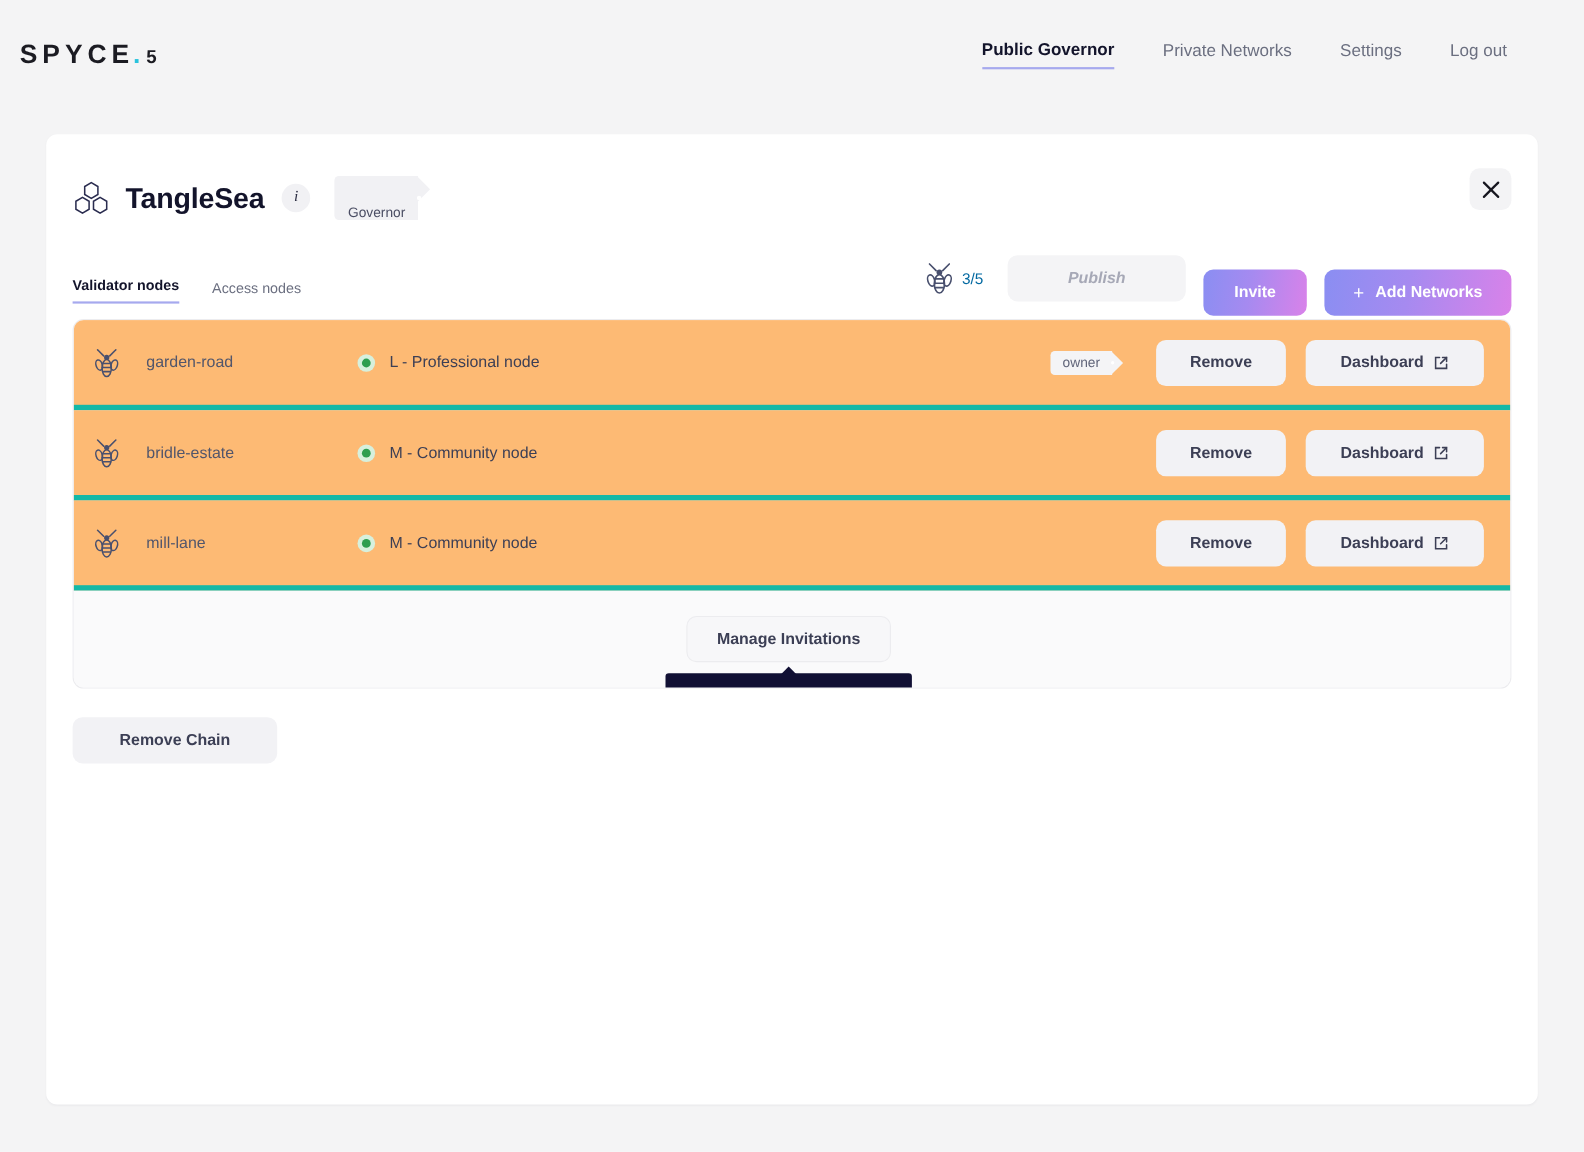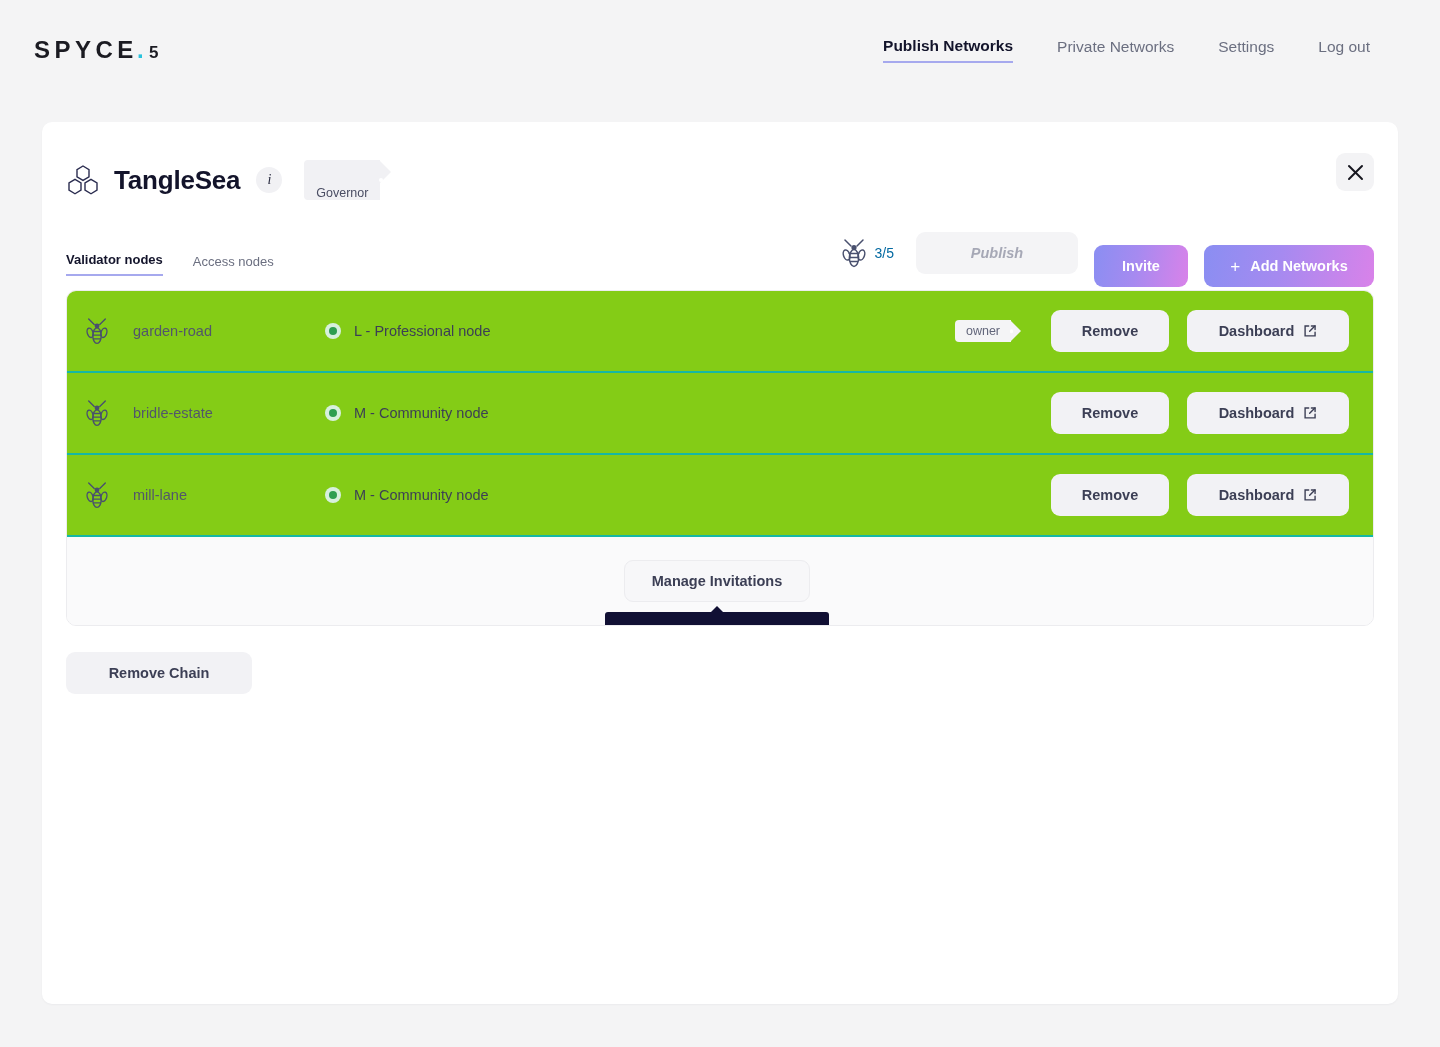--- a/index.html
+++ b/index.html
@@ -11,21 +11,21 @@
     font-family: "Liberation Sans", sans-serif;
     -webkit-font-smoothing: antialiased;
   }
 
   
   .topbar {
     height: 100px;
     display: flex;
     align-items: center;
     justify-content: space-between;
-    padding: 0 70px 0 34px;
+    padding: 0 70px 0 18px;
   }
 
   .logo {
     font-size: 24px;
     font-weight: 700;
     letter-spacing: 4.5px;
     color: #1b1b22;
     display: flex;
     align-items: baseline;
     user-select: none;
@@ -198,22 +198,22 @@
     margin-top: 14px;
     border: 1px solid #ececef;
     border-radius: 10px;
     overflow: hidden;
   }
   .node-row {
     display: flex;
     align-items: center;
     height: 82px;
     padding: 0 24px 0 18px;
-    border-bottom: 2px solid #14b8a6;
-    background: #84cc16;
+    border-bottom: 5px solid #14b8a6;
+    background: #fdba74;
   }
   .node-icon { width: 30px; flex: none; display:flex; align-items:center; }
   .node-name {
     margin-left: 18px;
     width: 160px;
     font-size: 14.5px;
     color: #52566b;
     flex: none;
   }
   .node-type {
@@ -338,21 +338,21 @@
 <body>
 
 <div class="topbar">
   <div class="logo">
     <span>SPYCE</span>
       <span class="dot">.</span>
       <span class="five">5</span>
   </div>
 
   <nav class="nav">
-    <a href="#" class="active">Publish Networks</a>
+    <a href="#" class="active">Public Governor</a>
     <a href="#">Private Networks</a>
     <a href="#">Settings</a>
     <a href="#">Log out</a>
   </nav>
 </div>
 
 <div class="card">
 
   <div class="card-head">
     <span class="hex-icon">

